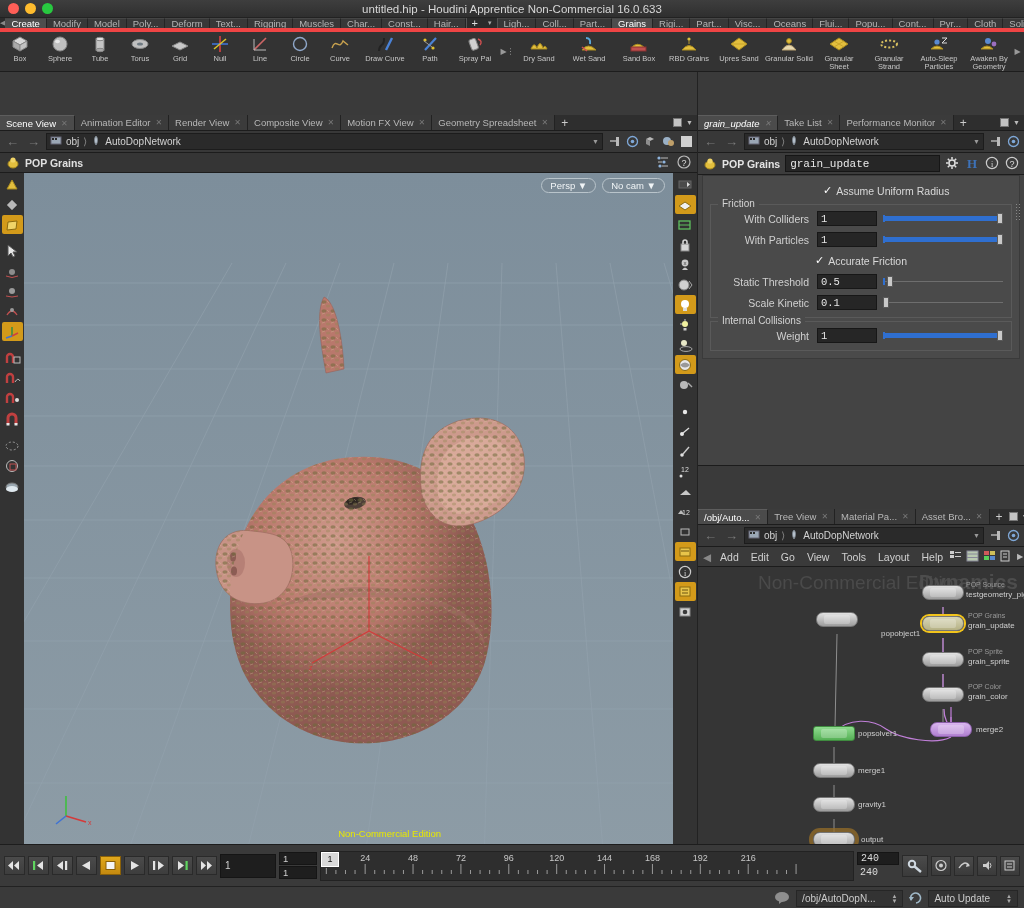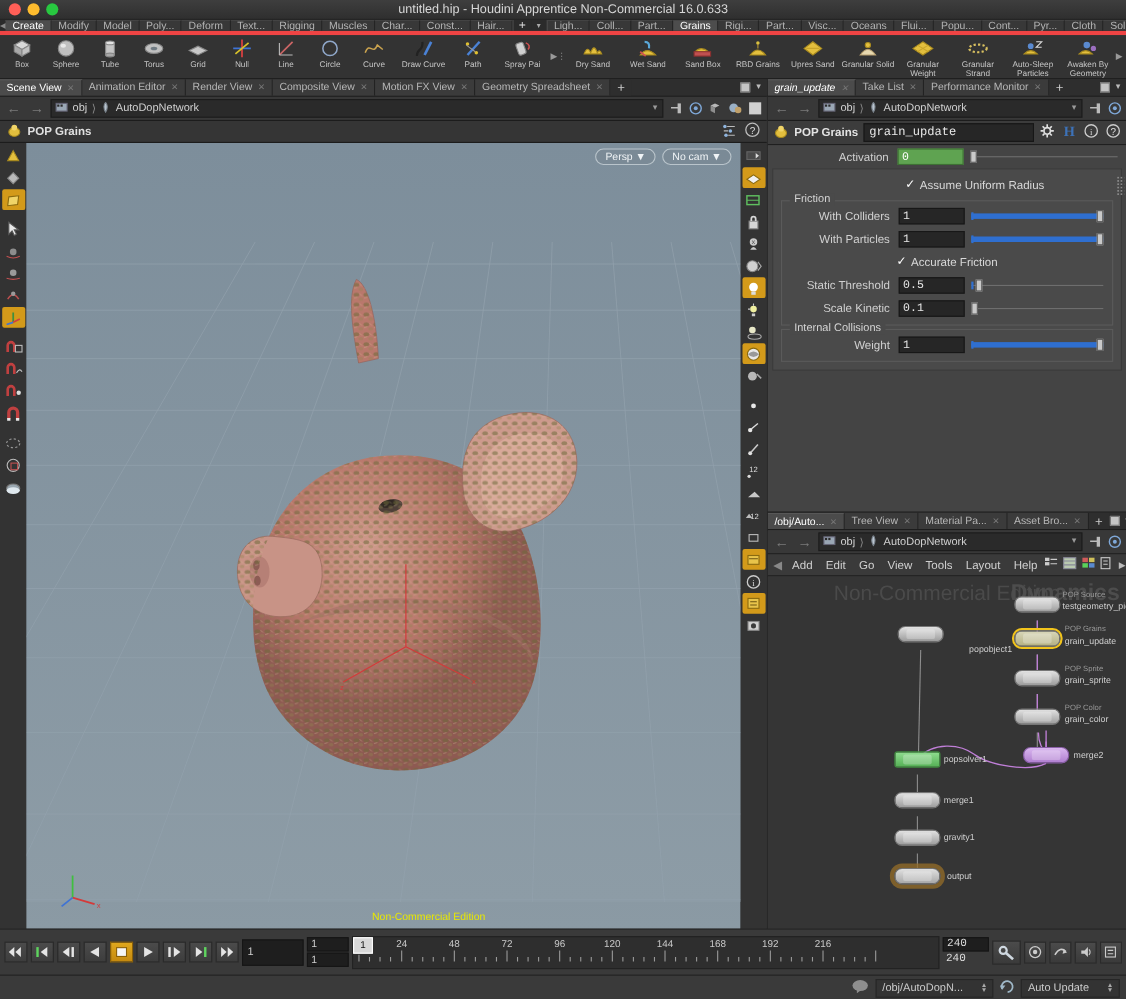--- a/index.html
+++ b/index.html
@@ -61,21 +61,21 @@
   .shelf-divider{ width:7px; height:36px; display:flex;align-items:center;justify-content:center;color:#999;font-size:8px;}
 
   
   .main { display:flex; height:772px; }
   .left-pane { width:698px; border-right:1px solid #222; display:flex; flex-direction:column; }
   .right-pane { width:326px; display:flex; flex-direction:column; }
 
   
   .pane-tabs {
     height:16px; background:#2e2e2e; display:flex; align-items:stretch;
-    border-bottom:1px solid #1c1c1c; font-size:9.5px; overflow:hidden;
+    border-bottom:1px solid #1c1c1c; font-size:9.5px; overflow:hidden;margin-top:43px;
   }
   .ptab { padding:0 6px; display:flex; align-items:center; gap:5px;
     background:#3b3b3b; color:#b8b8b8; border-right:1px solid #222;
     white-space:nowrap; }
   .ptab.active{ background:#4b4b4b; color:#fff; border-top:1px solid #5d5d5d;}
   .ptab .x { color:#777; font-size:8px; }
   .ptab.ital{ font-style:italic; }
   .ptab-plus{ padding:0 6px; display:flex;align-items:center;color:#ccc;font-size:12px;background:#2e2e2e;}
   .ptab-right{ margin-left:auto; display:flex; align-items:center; gap:4px; padding-right:4px; background:#2e2e2e;}
   .sq{ width:9px;height:9px;background:#c4c4c4;border:1px solid #777;}
@@ -454,21 +454,21 @@
       <span class="si-label">Granular Solid</span>
     </div>
     <div class="shelf-item w2">
       <span class="si-icon">
         <svg width="22" height="16">
             <polygon points="11,2 20,8 11,14 2,8" fill="#e3bf3e" stroke="#a88a1f"></polygon>
             <line x1="6" y1="5" x2="16" y2="11" stroke="#c9a52a"></line>
             <line x1="16" y1="5" x2="6" y2="11" stroke="#c9a52a"></line>
           </svg>
       </span>
-      <span class="si-label si-label two">Granular Weight</span>
+      <span class="si-label si-label two">Granular Sheet</span>
     </div>
     <div class="shelf-item w2">
       <span class="si-icon">
         <svg width="22" height="16">
             <ellipse cx="11" cy="8" rx="8" ry="3.5" fill="none" stroke="#d8c060" stroke-width="2" stroke-dasharray="2 2"></ellipse>
           </svg>
       </span>
       <span class="si-label si-label two">Granular Strand</span>
     </div>
     <div class="shelf-item w2">
@@ -1050,28 +1050,20 @@
                 <circle cx="7" cy="7" r="5.6" fill="none" stroke="#ccc" stroke-width="1.2"></circle>
                 <text x="7" y="10.5" font-size="9" fill="#ddd" text-anchor="middle" font-family="Liberation Sans">?</text>
               </svg>
           </span>
         </div>
       </div>
 
       <div class="param-body">
         <div class="dots-grip"></div>
 
-        <div class="prow">
-          <span class="plabel">Activation</span>
-          <div class="pfield green">0</div>
-          <div class="slider">
-            <div class="strack"></div>
-              <div class="shandle" style="left:0px;"></div>
-          </div>
-        </div>
 
 
 
 
 
         <div class="ptabcontent">
           <div class="prow" style="justify-content:flex-start;padding-left:118px;">
             <span class="check">✓</span>
             <span style="font-size:10.5px;color:#d8d8d8;">Assume Uniform Radius</span>
           </div>

